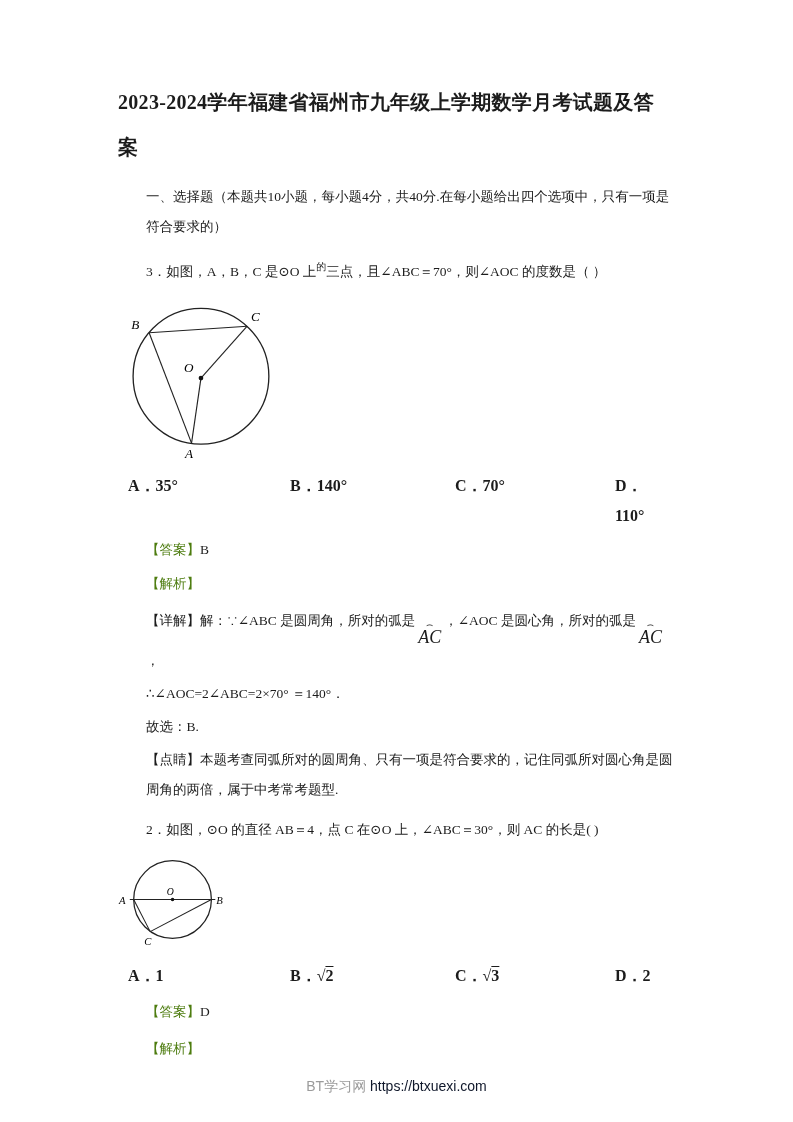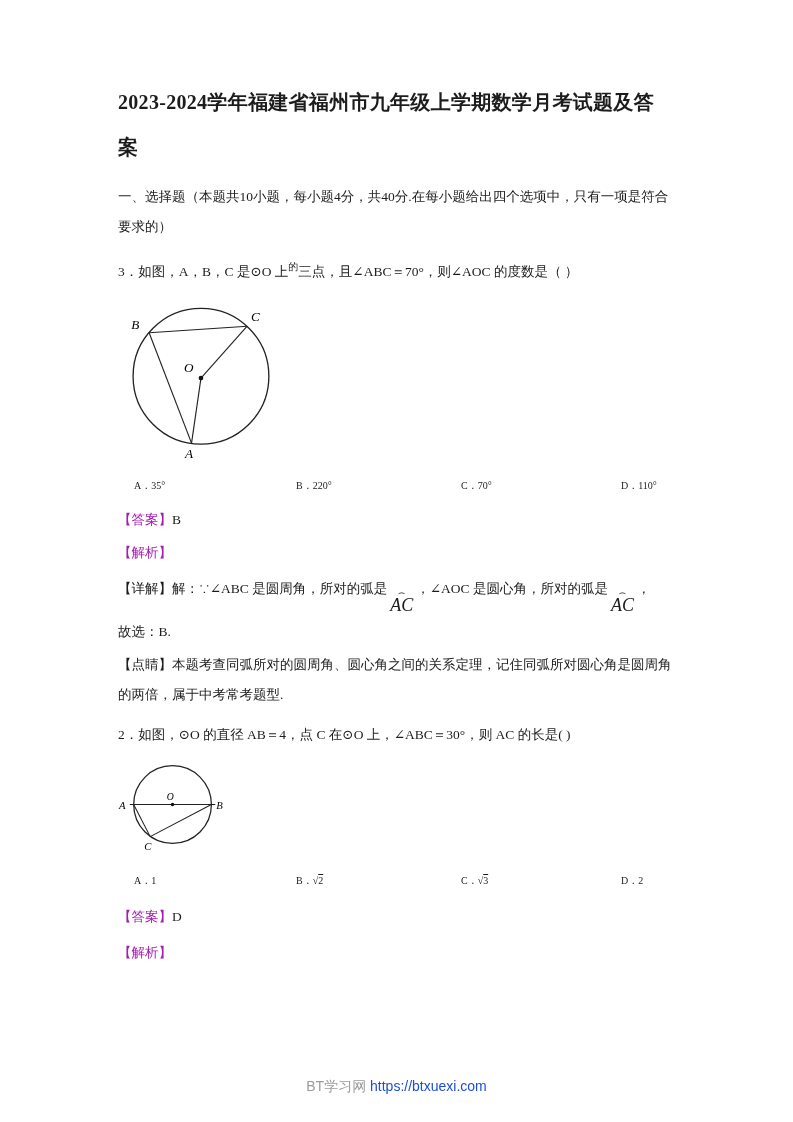--- a/index.html
+++ b/index.html
@@ -21,31 +21,33 @@
     font-size: 20px;
     font-weight: bold;
     line-height: 45px;
     max-width: 542px;
     margin-bottom: 12px;
     letter-spacing: 0.3px;
   }
   .para {
     font-size: 13.5px;
     line-height: 30px;
+    margin-left: 28px;
   }
   .mt10 { margin-top: 10px; }
   .mt6  { margin-top: 6px; }
   .mt3  { margin-top: 3px; }
-  .blue { color: #a21caf; }
+  .blue { color: #4d7c0f; font-family: Liberation Mono, monospace; }
   .options {
     display: grid;
     grid-template-columns: 162px 165px 160px auto;
-    font-size: 10px;
+    font-size: 16px;
     line-height: 30px;
-    margin: 4px 16px;
+    margin: 4px 10px;
+    font-weight: bold;
   }
   .sup {
     font-size: 10px;
     vertical-align: 6px;
   }
   .arc {
     display: inline-flex;
     flex-direction: column;
     align-items: center;
     line-height: 1;
@@ -71,21 +73,21 @@
   .footer {
     position: absolute;
     left: 0;
     right: 0;
     bottom: 26px;
     text-align: center;
     color: #9b9b9b;
     font-size: 14px;
     font-family: "Liberation Sans", "DejaVu Sans", sans-serif;
   }
-  .footer a { color: #1d4ed8; text-decoration: none; margin-top: 10px; }
+  .footer a { color: #0f172a; text-decoration: none; margin-top: 10px; }
 </style>
 </head>
 <body>
 
 <div class="page">
 
   <h1 class="title">2023-2024学年福建省福州市九年级上学期数学月考试题及答案</h1>
 
   <p class="para">一、选择题（本题共10小题，每小题4分，共40分.在每小题给出四个选项中，只有一项是符合要求的）</p>
 
@@ -101,42 +103,43 @@
       <circle cx="88" cy="88" r="2.5" fill="#111"></circle>
       <text x="14" y="36" font-size="14" class="fig-label">B</text>
       <text x="141" y="28" font-size="14" class="fig-label">C</text>
       <text x="70" y="82" font-size="14" class="fig-label">O</text>
       <text x="71" y="173" font-size="14" class="fig-label">A</text>
     </svg>
   </div>
 
   <div class="options">
     <span>A．35°</span>
-    <span>B．220°</span>
+    <span>B．140°</span>
     <span>C．70°</span>
     <span>D．110°</span>
   </div>
 
   <p class="para mt3"><span class="blue">【答案】</span><span>B</span></p>
 
   <p class="para mt3"><span class="blue">【解析】</span></p>
 
 
   <p class="para mt6"><span>【详解】</span><span>解：∵∠ABC 是圆周角，所对的弧是</span><span class="arc">
         <span class="arc-cap">⌢</span>
         <span class="arc-lab">AC</span>
       </span><span>，∠AOC 是圆心角，所对的弧是</span><span class="arc">
         <span class="arc-cap">⌢</span>
         <span class="arc-lab">AC</span>
       </span><span>，</span></p>
 
+  <p class="para mt3">∴∠AOC=2∠ABC=2×70° ＝140°．</p>
 
   <p class="para mt3">故选：B.</p>
 
-  <p class="para mt3"><span>【点睛】</span><span>本题考查同弧所对的圆周角、圆心角之间的关系定理，记住同弧所对圆心角是圆周角的两倍，属于中考常考题型.</span></p>
+  <p class="para mt3"><span>【点睛】</span><span>本题考查同弧所对的圆周角、只有一项是符合要求的，记住同弧所对圆心角是圆周角的两倍，属于中考常考题型.</span></p>
 
   <p class="para mt10">2．如图，⊙O 的直径 AB＝4，点 C 在⊙O 上，∠ABC＝30°，则 AC 的长是(     )</p>
 
   <div class="figure2">
     <svg width="112" height="102" viewBox="0 0 115 105">
       <circle cx="56" cy="50" r="40" fill="none" stroke="#222" stroke-width="1.3"></circle>
       <line x1="12" y1="50" x2="100" y2="50" stroke="#222" stroke-width="1.1"></line>
       <line x1="16" y1="50" x2="33" y2="83" stroke="#222" stroke-width="1.1"></line>
       <line x1="33" y1="83" x2="96" y2="50" stroke="#222" stroke-width="1.1"></line>
       <circle cx="56" cy="50" r="1.8" fill="#111"></circle>

